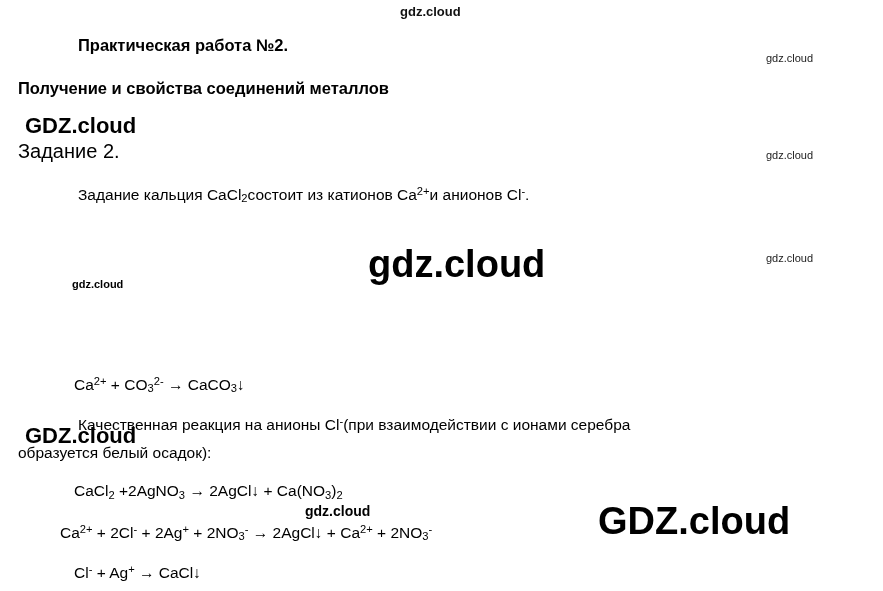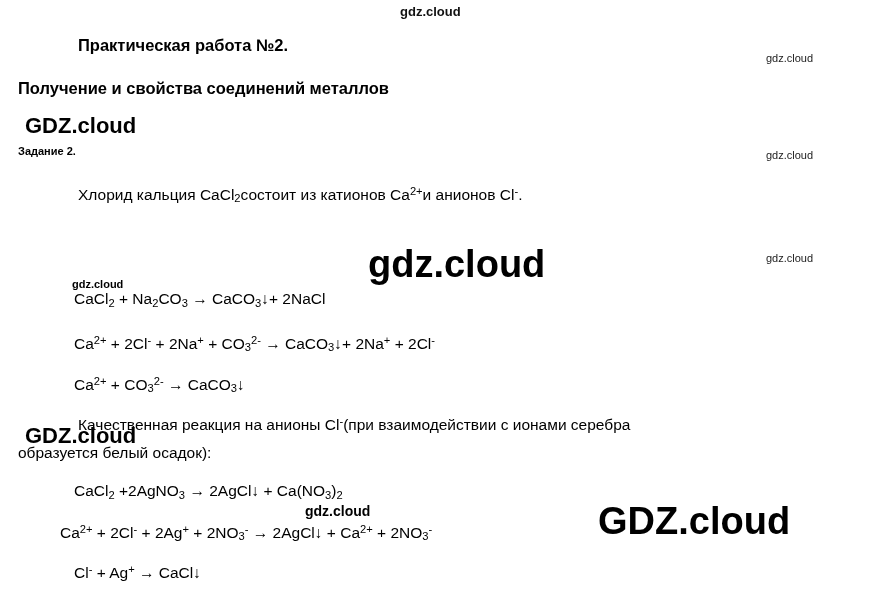--- a/index.html
+++ b/index.html
@@ -62,22 +62,22 @@
   .title1 {
     font-size: 16.5px;
     font-weight: bold;
   }
   .title2 {
     font-size: 16.5px;
     font-weight: bold;
     text-align: right;
   }
   .task {
-    font-size: 11px;
-    font-weight: bold;
+    font-size: 20px;
+    font-weight: normal;
   }
   sub {
     font-size: 0.72em;
     vertical-align: -0.25em;
   }
   sup {
     font-size: 0.72em;
     vertical-align: 0.42em;
   }
   .sp-wide {
@@ -109,31 +109,25 @@
 
   <div class="wm wm-huge" style="left:598px; top:500px;">GDZ.cloud</div>
 
   <div class="txt title1" style="left:78px; top:35px;text-align:center;">Практическая работа №2.</div>
 
   <div class="txt title2" style="left:18px; top:78px;">Получение и свойства соединений металлов</div>
 
   <div class="txt task" style="left:18px; top:141px;">Задание 2.</div>
 
   <div class="txt" style="left:78px; top:181px;">
-    <span>Хлорид кальция CaCl</span><sub>2</sub><span>состоит из катионов Ca</span><sup>2+</sup><span>и анионов Cl</span><sup>-</sup><span>.</span>
+    <span>Задание кальция CaCl</span><sub>2</sub><span>состоит из катионов Ca</span><sup>2+</sup><span>и анионов Cl</span><sup>-</sup><span>.</span>
   </div>
 
 
-  <div class="txt" style="left:74px; top:289px;">
-    <span>CaCl</span><sub>2</sub><span> + Na</span><sub>2</sub><span>CO</span><sub>3</sub><span> → CaCO</span><sub>3</sub><span>↓+ 2NaCl</span>
-  </div>
 
-  <div class="txt" style="left:74px; top:330px;">
-    <span>Ca</span><sup>2+</sup><span> + 2Cl</span><sup>-</sup><span> + 2Na</span><sup>+</sup><span> + CO</span><sub>3</sub><sup>2-</sup><span> → CaCO</span><sub>3</sub><span>↓+ 2Na</span><sup>+</sup><span> + 2Cl</span><sup>-</sup>
-  </div>
 
   <div class="txt" style="left:74px; top:371px;">
     <span>Ca</span><sup>2+</sup><span> + CO</span><sub>3</sub><sup>2-</sup><span> → CaCO</span><sub>3</sub><span>↓</span>
   </div>
 
   <div class="txt" style="left:18px; top:443px;">образуется белый осадок):</div>
   <div class="txt" style="left:78px; top:411px;">
     <span>Качественная реакция на анионы Cl</span><sup>-</sup><span>(при взаимодействии с ионами серебра</span>
   </div>
 

